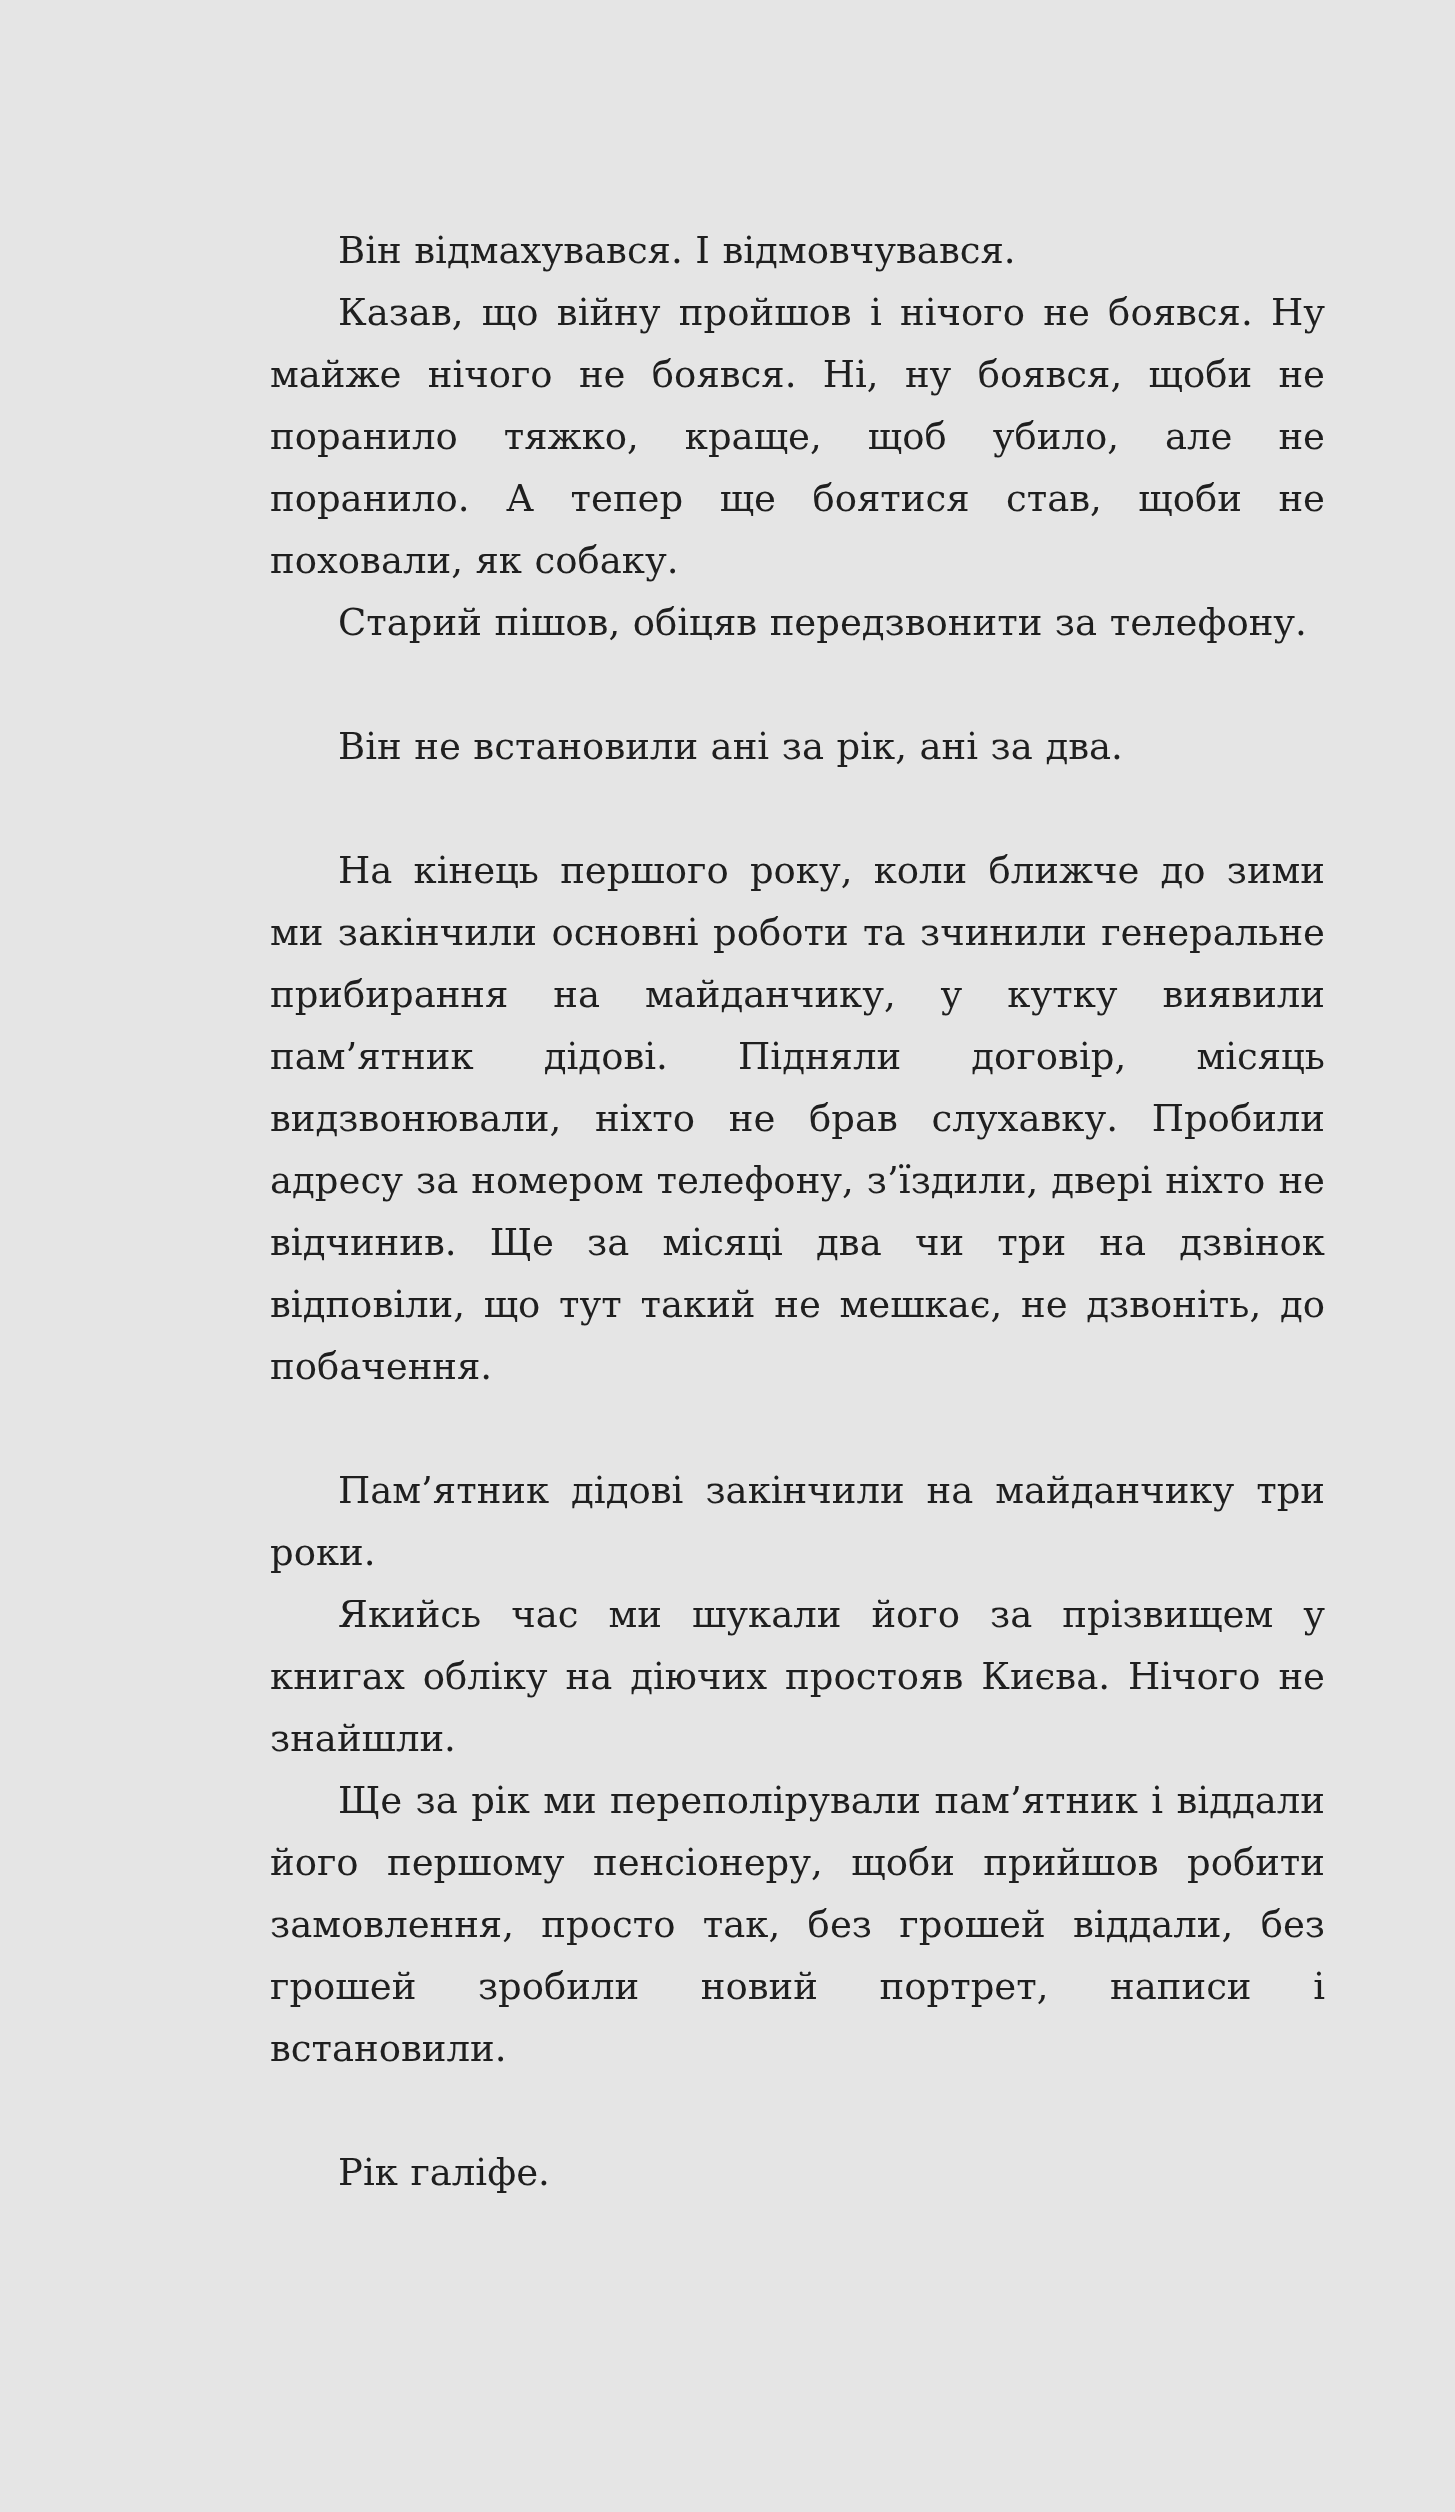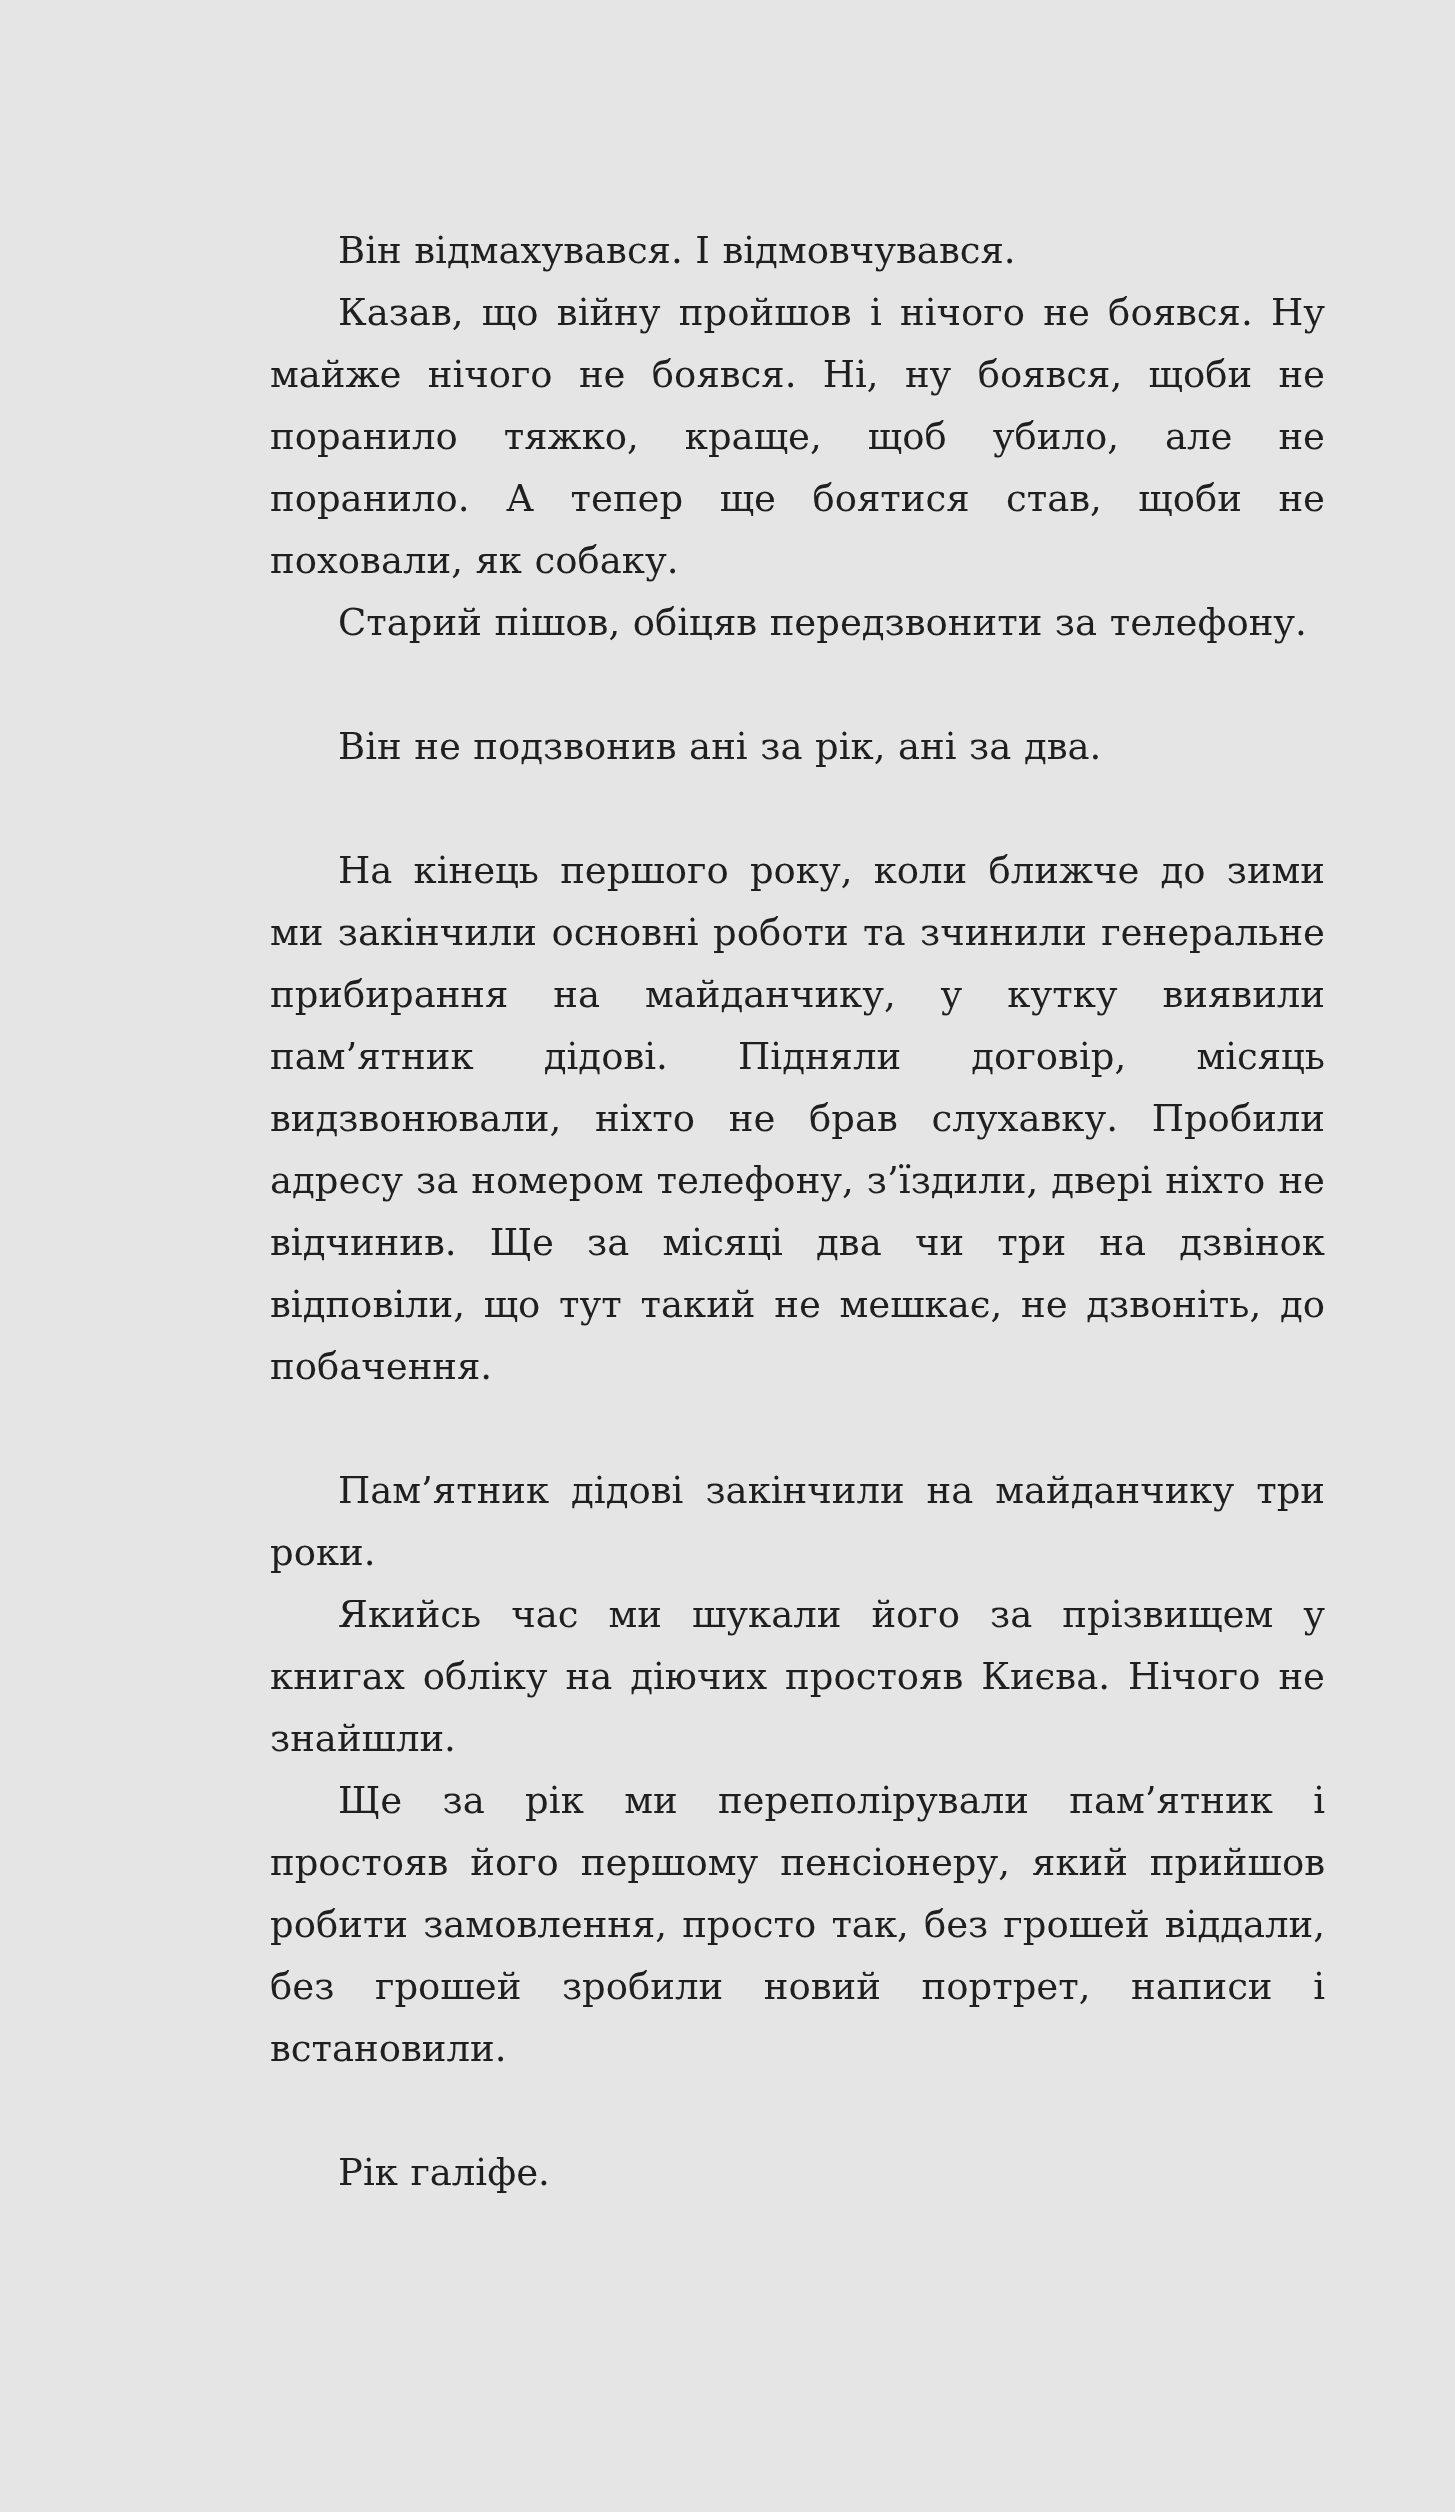--- a/index.html
+++ b/index.html
@@ -46,31 +46,31 @@
 <div class="page">
   <div class="text-block">
 
     <section>
       <p>Він відмахувався. І відмовчувався.</p>
       <p>Казав, що війну пройшов і нічого не боявся. Ну майже нічого не боявся. Ні, ну боявся, щоби не поранило тяжко, краще, щоб убило, але не поранило. А тепер ще боятися став, щоби не поховали, як собаку.</p>
       <p>Старий пішов, обіцяв передзвонити за телефону.</p>
     </section>
 
     <section>
-      <p>Він не подзвонив ані за рік, ані за два.</p>
+      <p>Він не встановили ані за рік, ані за два.</p>
     </section>
 
     <section>
       <p>На кінець першого року, коли ближче до зими ми закінчили основні роботи та зчинили генеральне прибирання на майданчику, у кутку виявили пам’ятник дідові. Підняли договір, місяць видзвонювали, ніхто не брав слухавку. Пробили адресу за номером телефону, з’їздили, двері ніхто не відчинив. Ще за місяці два чи три на дзвінок відповіли, що тут такий не мешкає, не дзвоніть, до побачення.</p>
     </section>
 
     <section>
       <p>Пам’ятник дідові закінчили на майданчику три роки.</p>
       <p>Якийсь час ми шукали його за прізвищем у книгах обліку на діючих простояв Києва. Нічого не знайшли.</p>
-      <p>Ще за рік ми переполірували пам’ятник і простояв його першому пенсіонеру, який прийшов робити замовлення, просто так, без грошей віддали, без грошей зробили новий портрет, написи і встановили.</p>
+      <p>Ще за рік ми переполірували пам’ятник і віддали його першому пенсіонеру, щоби прийшов робити замовлення, просто так, без грошей віддали, без грошей зробили новий портрет, написи і встановили.</p>
     </section>
 
     <section>
       <p>Рік галіфе.</p>
     </section>
 
   </div>
 </div>
 
 

